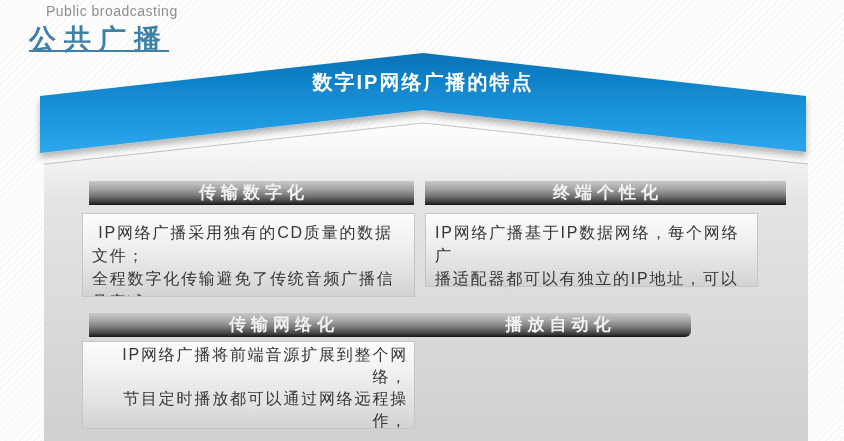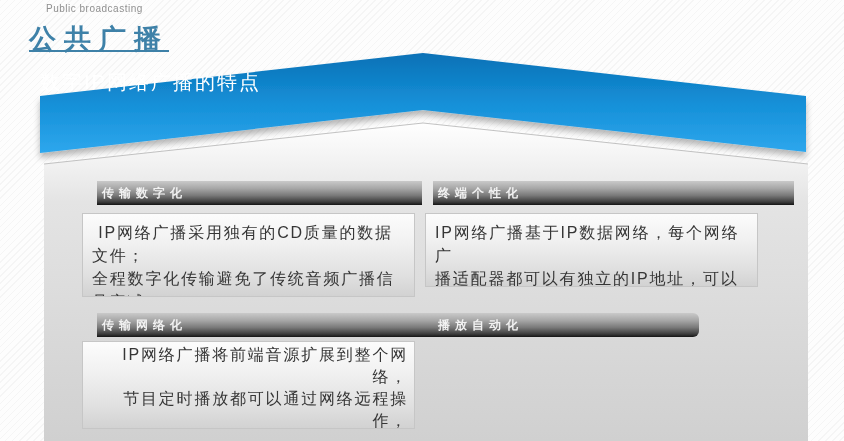--- a/index.html
+++ b/index.html
@@ -7,41 +7,40 @@
     width:844px;height:441px;overflow:hidden;
     font-family:"Liberation Sans","DejaVu Sans",sans-serif;
     background:
       repeating-linear-gradient(135deg, rgba(120,120,120,0.06) 0px, rgba(120,120,120,0.06) 1px, transparent 1px, transparent 5px),
       #fdfdfd;
   }
   .slide{position:relative;width:844px;height:441px;}
 
   .eyebrow{
     position:absolute;left:46px;top:3px;
-    font-size:10px;letter-spacing:.5px;color:#8f8f8f;
+    font-size:14px;letter-spacing:.5px;color:#8f8f8f;
   }
   .page-title{
     position:absolute;left:29px;top:21px;
     font-size:27px;font-weight:bold;letter-spacing:8px;color:#3e81a8;text-decoration:underline;
   }
 
   .shapes{position:absolute;left:0;top:0;width:844px;height:441px;}
 
   .banner-title{
     position:absolute;left:40px;top:69px;width:766px;
-    font-size:20px;font-weight:normal;
+    text-align:center;font-size:20px;font-weight:bold;
     letter-spacing:2px;color:#ffffff;
   }
 
   .feature-header{
-    position:absolute;height:24px;line-height:24px;
-    font-size:12px;font-weight:bold;letter-spacing:5px;text-indent:5px;
+    position:absolute;height:24px;line-height:24px;text-align:center;
+    font-size:17px;font-weight:bold;letter-spacing:5px;text-indent:5px;
     color:#f2f2f2;
     background:linear-gradient(180deg,#c9c9c9 0%,#a8a8a8 30%,#7a7a7a 60%,#3b3b3b 88%,#141414 100%);
-    margin-left:8px;
   }
   .feature-body{
     position:absolute;box-sizing:border-box;overflow:hidden;
     background:linear-gradient(180deg,#fcfcfc 0%,#f1f1f1 35%,#e0e0e0 75%,#d2d2d2 100%);
     border:1px solid #c6c6c6;
     padding:7px 6px 0 9px;
     font-size:16px;font-weight:normal;color:#363636;
     letter-spacing:1.8px;white-space:pre-line;
   }
   .row1 .feature-body, .feature-body.row1{line-height:23px;}

